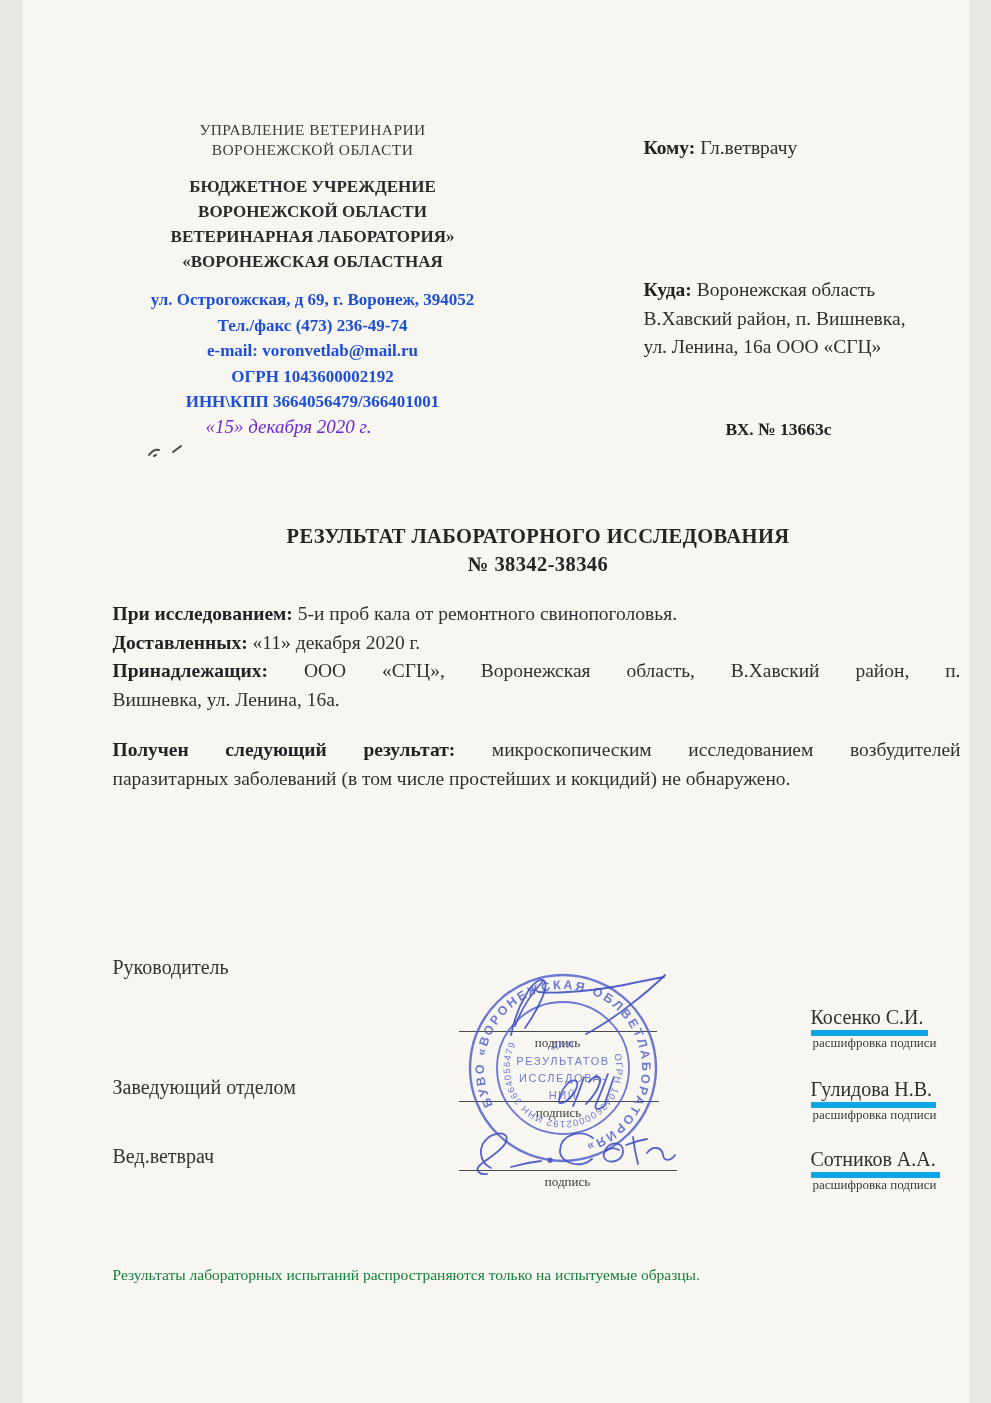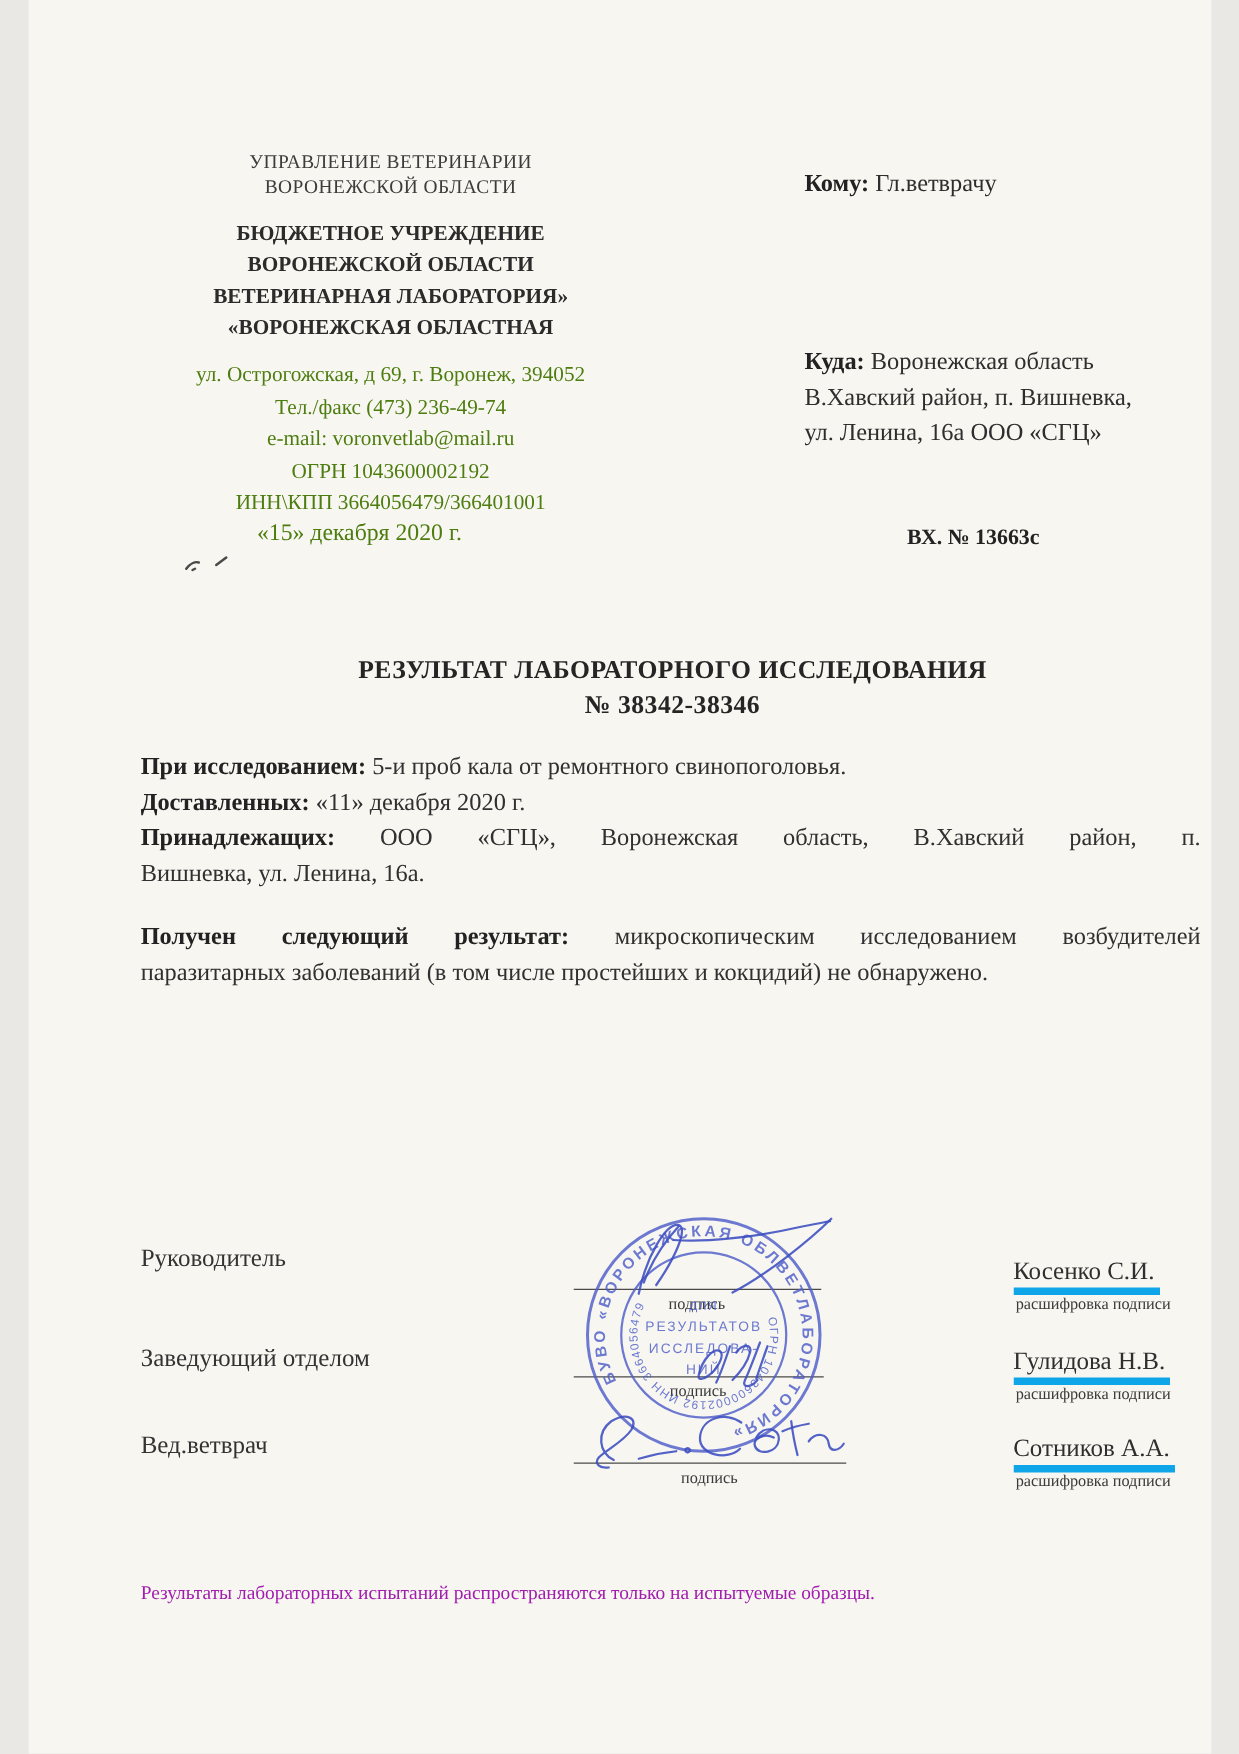--- a/index.html
+++ b/index.html
@@ -7,38 +7,38 @@
     position:relative;width:946px;height:1403px;margin:0 auto;
     background:#f7f6f1;
     font-family:"Liberation Serif","DejaVu Serif",serif;
     color:#2e2e2e;overflow:hidden;
   }
   .abs{position:absolute;}
   
   .sender{left:80px;top:120px;width:420px;text-align:center;}
   .authority{font-size:15.5px;line-height:20px;color:#3c3c3c;letter-spacing:.4px;}
   .org{font-weight:bold;font-size:17px;line-height:25px;margin-top:14px;color:#2b2b2b;}
-  .contacts{font-size:17px;line-height:25.5px;margin-top:13px;color:#4d7c0f;}
-  .date-line{left:183px;top:416px;font-size:19px;color:#4d7c0f;}
+  .contacts{font-size:17px;line-height:25.5px;margin-top:13px;color:#1d4ed8;font-weight:bold;}
+  .date-line{left:183px;top:416px;font-size:19px;color:#6d28d9;font-style:italic;}
   
   .to-line{left:621px;top:137px;font-size:19.5px;}
   .where-block{left:621px;top:276px;font-size:19.5px;line-height:28.5px;width:330px;}
   .incoming{left:703px;top:419px;font-size:17.5px;font-weight:bold;color:#222;}
   b{font-weight:bold;color:#222;}
   
   .title{left:20px;top:522px;width:991px;text-align:center;font-weight:bold;
          font-size:20.5px;line-height:28px;letter-spacing:.4px;color:#252525;}
   
   .para{font-size:19.5px;line-height:28.5px;color:#303030;}
   .para1{left:90px;top:600px;width:848px;}
   .para2{left:90px;top:736px;width:848px;}
   .line-justify{text-align:justify;text-align-last:justify;}
   
   .role{left:90px;font-size:20px;color:#333;}
-  .role1{top:996px;} .role2{top:1076px;} .role3{top:1145px;}
+  .role1{top:956px;} .role2{top:1076px;} .role3{top:1145px;}
   .sigline{border-top:1.5px solid #4a4a4a;height:0;}
   .sigline1{left:436px;top:1031px;width:198px;}
   .sigline2{left:436px;top:1101px;width:200px;}
   .sigline3{left:436px;top:1170px;width:218px;}
   .sigcap{font-size:13px;color:#3a3a3a;text-align:center;}
   .sigcap1{left:436px;top:1035px;width:198px;}
   .sigcap2{left:436px;top:1105px;width:200px;}
   .sigcap3{left:436px;top:1174px;width:218px;}
   .sig-name{left:788px;font-size:20px;color:#2f2f2f;border-bottom:6px solid #0ea5e9;padding:0 4px 1px 0;}
   .name1{top:1006px;} .name2{top:1078px;text-align:center;} .name3{top:1148px;}
@@ -52,21 +52,21 @@
   .stamp text{fill:#4f5ec9;font-family:"Liberation Sans","DejaVu Sans",sans-serif;}
   .ring-text{font-size:12.5px;letter-spacing:2.4px;font-weight:bold;}
   .inner-ring-text{font-size:9.5px;letter-spacing:.9px;}
   .center-text{font-size:11px;letter-spacing:1.6px;text-anchor:middle;}
   .center-small{font-size:9.5px;letter-spacing:1.2px;text-anchor:middle;}
   .handwriting{left:420px;top:950px;width:300px;height:260px;}
   .handwriting path{fill:none;stroke:#3c4dc0;stroke-width:1.8;stroke-linecap:round;opacity:.88;}
   .pen-marks{left:120px;top:440px;width:60px;height:22px;}
   .pen-marks path{fill:none;stroke:#4a4a4a;stroke-width:2;stroke-linecap:round;}
   
-  .footer{left:90px;top:1266px;font-size:15.5px;color:#a21caf;}
+  .footer{left:90px;top:1266px;font-size:15.5px;color:#15803d;}
 </style>
 </head>
 <body>
 
 <div class="page">
 
   <div class="abs sender">
     <div class="authority">
       <div>УПРАВЛЕНИЕ ВЕТЕРИНАРИИ</div>
       <div>ВОРОНЕЖСКОЙ ОБЛАСТИ</div>

